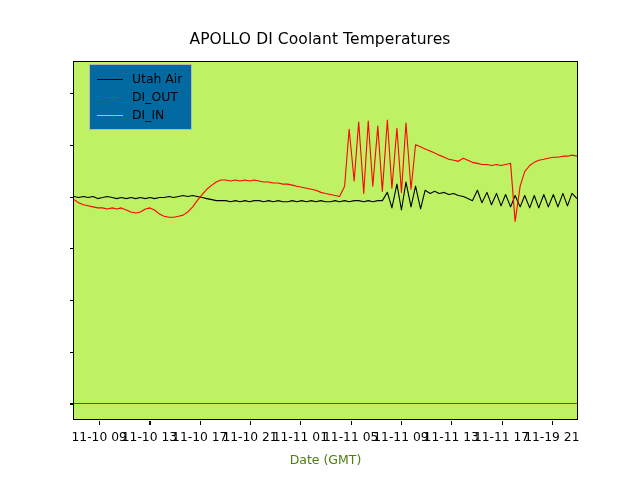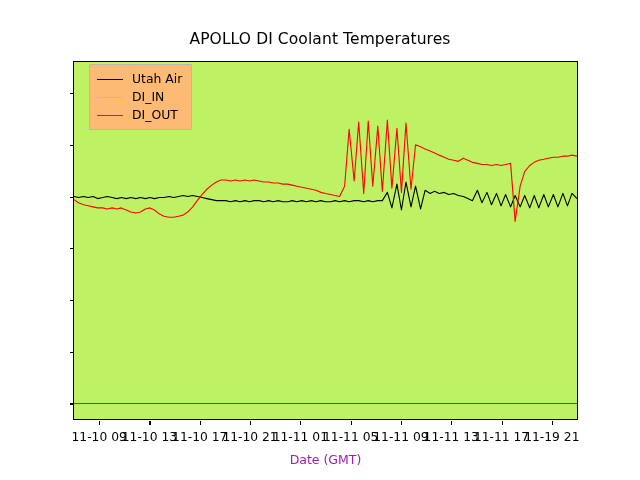--- a/index.html
+++ b/index.html
@@ -23,26 +23,26 @@
   #plot-svg{position:absolute;left:0;top:0;}
   .ytick-mark{position:absolute;left:-4px;width:4px;height:1.1px;background:#000;}
   
   .xtick-mark{position:absolute;top:359px;width:1.1px;height:4px;background:#000;}
   .xtick-label{
     position:absolute;top:368px;font-size:12.3px;color:#000;
     white-space:nowrap;transform:translateX(-50%);
   }
   #xlabel{
     position:absolute;left:73px;top:452px;width:505px;
-    text-align:center;font-size:12.5px;color:#a21caf;
+    text-align:center;font-size:12.5px;color:#4d7c0f;
   }
   
   #legend{
     position:absolute;left:89px;top:64px;
-    border:1px solid #b8b8b8;background:#fdba74;
+    border:1px solid #b8b8b8;background:#0369a1;
     padding:5px 9px 5px 7px;border-radius:1px;
   }
   .legend-row{display:flex;align-items:center;height:18px;}
   .legend-swatch{display:inline-block;width:26px;height:0;border-top-width:1.4px;border-top-style:solid;margin-right:9px;}
   .legend-text{font-size:12.4px;color:#000;line-height:1;}
 </style>
 </head>
 <body>
 
 <div id="figure">
@@ -91,22 +91,22 @@
   </div>
 
   <div id="xlabel">Date (GMT)</div>
 
   <div id="legend">
       <div class="legend-row">
         <span class="legend-swatch" style="border-top-color: rgb(0, 0, 0);"></span>
         <span class="legend-text">Utah Air</span>
       </div>
       <div class="legend-row">
+        <span class="legend-swatch" style="border-top-color: rgb(158, 48, 105);"></span>
+        <span class="legend-text">DI_OUT</span>
+      </div>
+      <div class="legend-row">
         <span class="legend-swatch" style="border-top-color: rgb(255, 184, 28);"></span>
         <span class="legend-text">DI_IN</span>
-      </div>
-      <div class="legend-row">
-        <span class="legend-swatch" style="border-top-color: rgb(158, 48, 105);"></span>
-        <span class="legend-text">DI_OUT</span>
       </div>
     </div>
 
 </div>
 
 </body></html>

